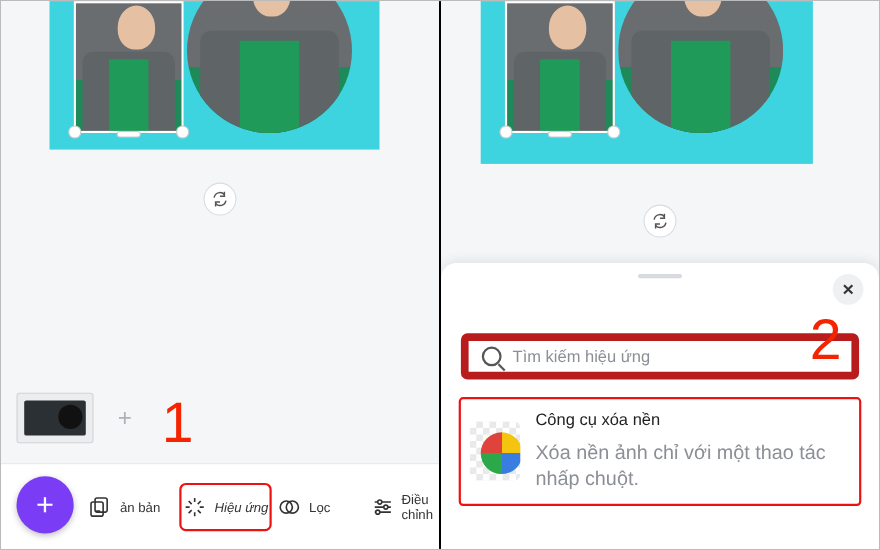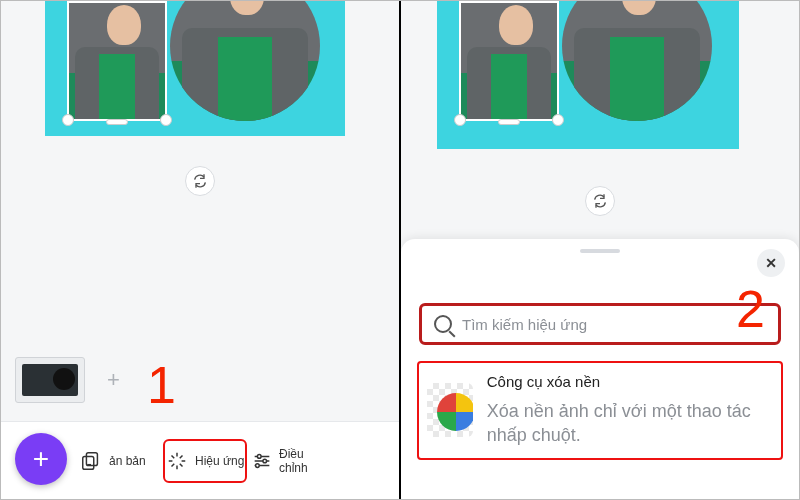--- a/index.html
+++ b/index.html
@@ -32,29 +32,29 @@
   .pages-row { position: absolute; bottom: 94px; left: 14px; height: 50px; display: flex; gap: 22px; align-items: center; }
   .page-thumb { width: 70px; height: 46px; border: 1px solid #d0d3d7; border-radius: 3px; background: #ebedef; display:flex; align-items:center; justify-content:center; }
   .page-thumb-inner { width: 56px; height: 32px; background: #2a3034; border-radius: 2px; position:relative;}
   .page-thumb-inner::after{content:""; position:absolute; right:3px; top:4px; width:22px; height:22px; border-radius:50%; background:#111;}
   .add-page { font-size: 22px; color: #aeb2b8; }
   .toolbar { position: absolute; bottom: 0; left: 0; right: 0; height: 78px; background: #fff; border-top: 1px solid #e6e8eb; display: flex; align-items: center; }
   .fab { position: absolute; left: 14px; bottom: 14px; width: 52px; height: 52px; border-radius: 50%; background: #7a3df5; color: #fff; display: flex; align-items: center; justify-content: center; font-size: 28px; box-shadow: 0 2px 6px rgba(0,0,0,.25); }
   .tool-items { display: flex; gap: 6px; margin-left: 78px; width: 100%; }
   .tool { flex: 0 0 80px; display: flex; flex-direction: row; align-items: center; gap: 6px; font-size: 12px; color: #333; padding: 6px 0; border-radius: 4px; }
   .tool .ico { width: 24px; height: 24px; display:flex; align-items:center; justify-content:center; color:#333; }
-  .tool.highlight { outline: 2px solid #e11; }
+  .tool.highlight { outline: 2px solid #e11; font-style: italic; }
   .callout-no { position: absolute; color: #f42400; font-size: 52px; font-weight: 500; font-family: Arial; }
   .callout-no.n1 { bottom: 84px; left: 146px; }
   
   
   .sheet { position: absolute; left: 0; right: 0; bottom: 0; height: 260px; background: #fff; border-top-left-radius: 14px; border-top-right-radius: 14px; box-shadow: 0 -2px 10px rgba(0,0,0,.08); padding: 10px 18px 18px; }
   .sheet-grab { width: 40px; height: 4px; border-radius: 2px; background: #d7dadf; margin: 0 auto 8px; }
   .close-x { position: absolute; right: 14px; top: 10px; width: 28px; height: 28px; border-radius: 50%; background: #eef0f2; color: #333; display:flex; align-items:center; justify-content:center; font-size: 14px; font-weight: bold; }
-  .search { margin-top: 50px; height: 42px; border: 3px solid #b91c1c; border-radius: 6px; display: flex; align-items: center; padding: 0 12px; gap: 10px; color: #8b8f95; font-size: 15px; }
+  .search { margin-top: 50px; height: 42px; border: 7px solid #b91c1c; border-radius: 6px; display: flex; align-items: center; padding: 0 12px; gap: 10px; color: #8b8f95; font-size: 15px; }
   .search .glass { width: 18px; height: 18px; border: 2px solid #555; border-radius: 50%; position: relative; }
   .search .glass::after { content: ""; position: absolute; width: 8px; height: 2px; background: #555; bottom: -4px; right: -6px; transform: rotate(45deg); }
   .effect-row { margin-top: 18px; outline: 2px solid #e11; display: flex; gap: 14px; padding: 10px 8px; border-radius: 2px; align-items: center; }
   .effect-thumb { width: 58px; height: 54px; border-radius: 6px; background:
     linear-gradient(45deg,#e8e8e8 25%,transparent 25%,transparent 75%,#e8e8e8 75%),
     linear-gradient(45deg,#e8e8e8 25%,#fff 25%,#fff 75%,#e8e8e8 75%);
     background-size: 12px 12px; background-position: 0 0, 6px 6px; position: relative; overflow:hidden; }
   .ball { position:absolute; left:10px; top:10px; width:38px; height:38px; border-radius:50%; background: conic-gradient(#f4c40f 0 90deg,#3a7de0 90deg 180deg,#2aa84a 180deg 270deg,#e0433b 270deg 360deg);}
   .effect-txt .title { font-size: 15px; color: #222; margin-bottom: 9px; }
   .effect-txt .desc { font-size: 18px; color: #8b8f95; line-height: 1.35; }
@@ -120,20 +120,29 @@
           <span class="ico">
             <svg width="22" height="22" viewBox="0 0 24 24" fill="none" stroke="#333" stroke-width="1.6">
                 <path d="M12 3v4M12 17v4M3 12h4M17 12h4M6 6l3 3M15 15l3 3M18 6l-3 3M9 15l-3 3"></path>
               </svg>
           </span>
           <span>Hiệu ứng</span>
         </div>
         <div class="tool">
           <span class="ico">
             <svg width="22" height="22" viewBox="0 0 24 24" fill="none" stroke="#333" stroke-width="1.6">
+                <circle cx="9" cy="12" r="6"></circle>
+                <circle cx="15" cy="12" r="6"></circle>
+              </svg>
+          </span>
+          <span>Lọc</span>
+        </div>
+        <div class="tool">
+          <span class="ico">
+            <svg width="22" height="22" viewBox="0 0 24 24" fill="none" stroke="#333" stroke-width="1.6">
                 <path d="M4 7h16M4 12h16M4 17h16"></path>
                 <circle cx="9" cy="7" r="2" fill="#fff"></circle>
                 <circle cx="15" cy="12" r="2" fill="#fff"></circle>
                 <circle cx="7" cy="17" r="2" fill="#fff"></circle>
               </svg>
           </span>
           <span>Điều chỉnh</span>
         </div>
       </div>
     </div>

